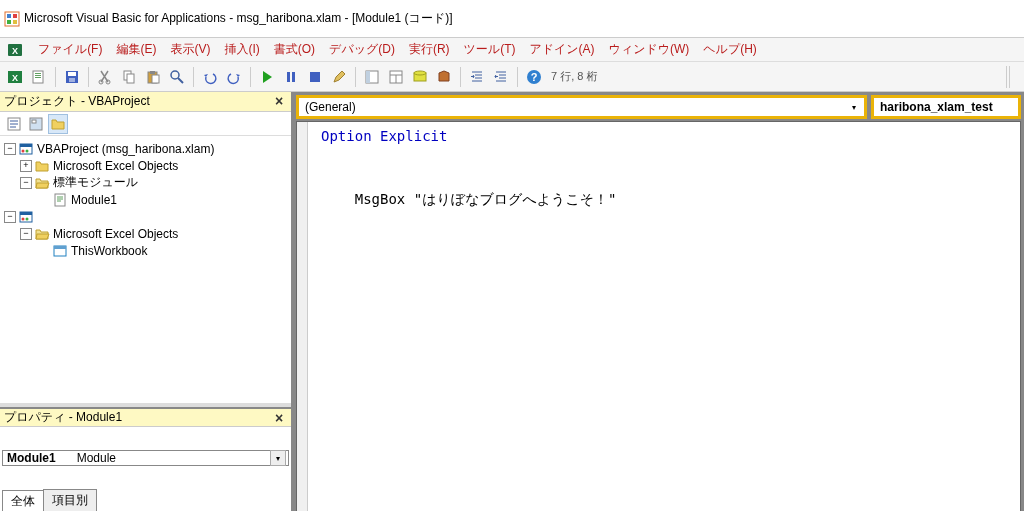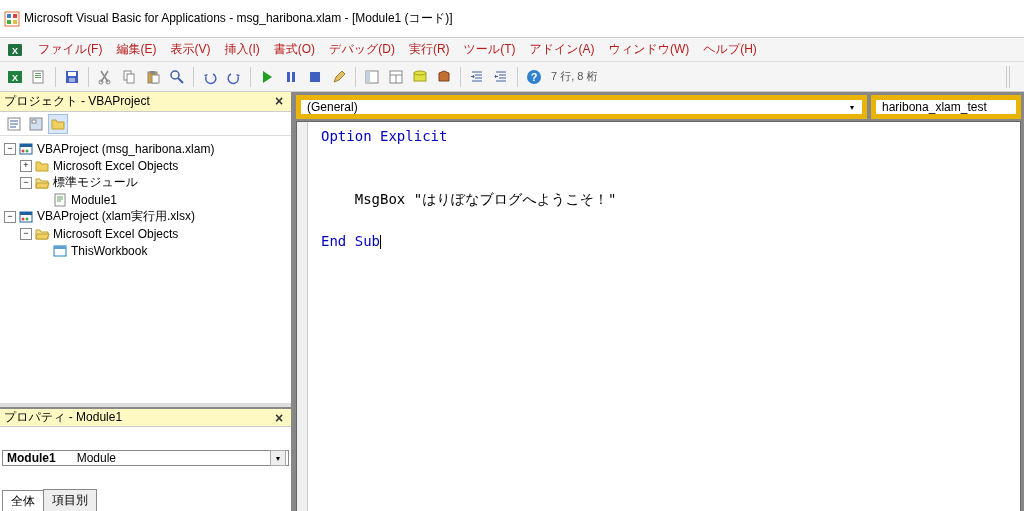--- a/index.html
+++ b/index.html
@@ -42,23 +42,23 @@
 .prop-tabs { display: flex; border-bottom: 1px solid #888; padding-left: 2px; }
 .prop-tab { padding: 2px 8px; border: 1px solid #888; border-bottom: none; background: #fff; margin-right: -1px; cursor: default; position: relative; top: 1px; }
 .prop-tab.inactive { background: #eee; top: 0; }
 .prop-grid { flex: 1; border: 1px solid #888; margin: 0 2px 2px 2px; background: #fff; }
 .prop-row { display: flex; height: 18px; border-bottom: 1px solid #ddd; }
 .prop-cell-l { width: 115px; padding: 0 4px; display: flex; align-items: center; border-right: 1px solid #ddd; }
 .prop-cell-r { flex: 1; padding: 0 4px; display: flex; align-items: center; }
 
 .code-area { flex: 1; display: flex; flex-direction: column; background: #888; padding: 3px; }
 .code-header { height: 24px; display: flex; gap: 4px; margin-bottom: 2px; }
-.code-dropdown { flex: 1; background: #fff; border: 5px solid #eab308; display: flex; align-items: center; padding: 0 6px; position: relative; }
+.code-dropdown { flex: 1; background: #fff; border: 3px solid #eab308; display: flex; align-items: center; padding: 0 6px; position: relative; }
 .code-dropdown-arrow { position: absolute; right: 2px; width: 16px; height: 16px; display: flex; align-items: center; justify-content: center; font-size: 8px; }
-.code-dropdown.proc { font-weight: normal; }
+.code-dropdown.proc { font-weight: bold; }
 .code-editor { flex: 1; background: #fff; border: 1px solid #666; font-family: "Consolas", "MS Gothic", monospace; font-size: 14px; padding: 4px 4px 4px 24px; line-height: 1.5; position: relative; overflow: auto; }
 .code-editor::before { content: ""; position: absolute; left: 0; top: 0; bottom: 0; width: 10px; background: #f0f0f0; border-right: 1px solid #ccc; }
 .code-line { white-space: pre; }
 .kw { color: #0000c0; }
 .code-cursor { display: inline-block; width: 1px; height: 14px; background: #000; vertical-align: middle; }
 
 .splitter-h { height: 4px; background: #ddd; cursor: row-resize; }
 
 
 .svg-icon { width: 16px; height: 16px; }
@@ -319,21 +319,20 @@
         <span class="tree-indent" style="width:2px"></span>
         <span class="tree-toggle">−</span>
         <span class="tree-icon">
             <svg width="16" height="16" viewBox="0 0 16 16">
               <rect x="2" y="3" width="12" height="10" fill="#fff" stroke="#2060a0"></rect>
               <rect x="2" y="3" width="12" height="3" fill="#2060a0"></rect>
               <circle cx="5" cy="10" r="1.5" fill="#e04040"></circle>
               <circle cx="9" cy="10" r="1.5" fill="#40b040"></circle>
             </svg>
           </span>
-        <span class="tree-label tree-bold">VBAProject (xlam実行用.xlsx)</span>
       </div>
       <div class="tree-row">
         <span class="tree-indent" style="width:18px"></span>
         <span class="tree-toggle">−</span>
         <span class="tree-icon">
             <svg width="16" height="16" viewBox="0 0 16 16">
               <path d="M2 4 L6 4 L7 6 L14 6 L14 13 L2 13 Z" fill="#f0e090" stroke="#c0a030"></path>
               <path d="M3 8 L15 8 L13 13 L2 13 Z" fill="#f0d060" stroke="#c0a030"></path>
             </svg>
           </span>
@@ -385,17 +384,16 @@
       <div class="code-dropdown proc" style="flex:0 0 150px">
         <span>haribona_xlam_test</span>
       </div>
     </div>
     <div class="code-editor">
       <div class="code-line"><span class="kw">Option Explicit</span></div>
       <div class="code-line">&nbsp;</div>
       <div class="code-line">&nbsp;</div>
       <div class="code-line"><span>    MsgBox "はりぼなブログへようこそ！"</span></div>
       <div class="code-line">&nbsp;</div>
-      <div class="code-line"><span class="kw">End Sub</span><span class="code-cursor"></span></div>
     </div>
   </div>
 
 </div>
 
 </body></html>

